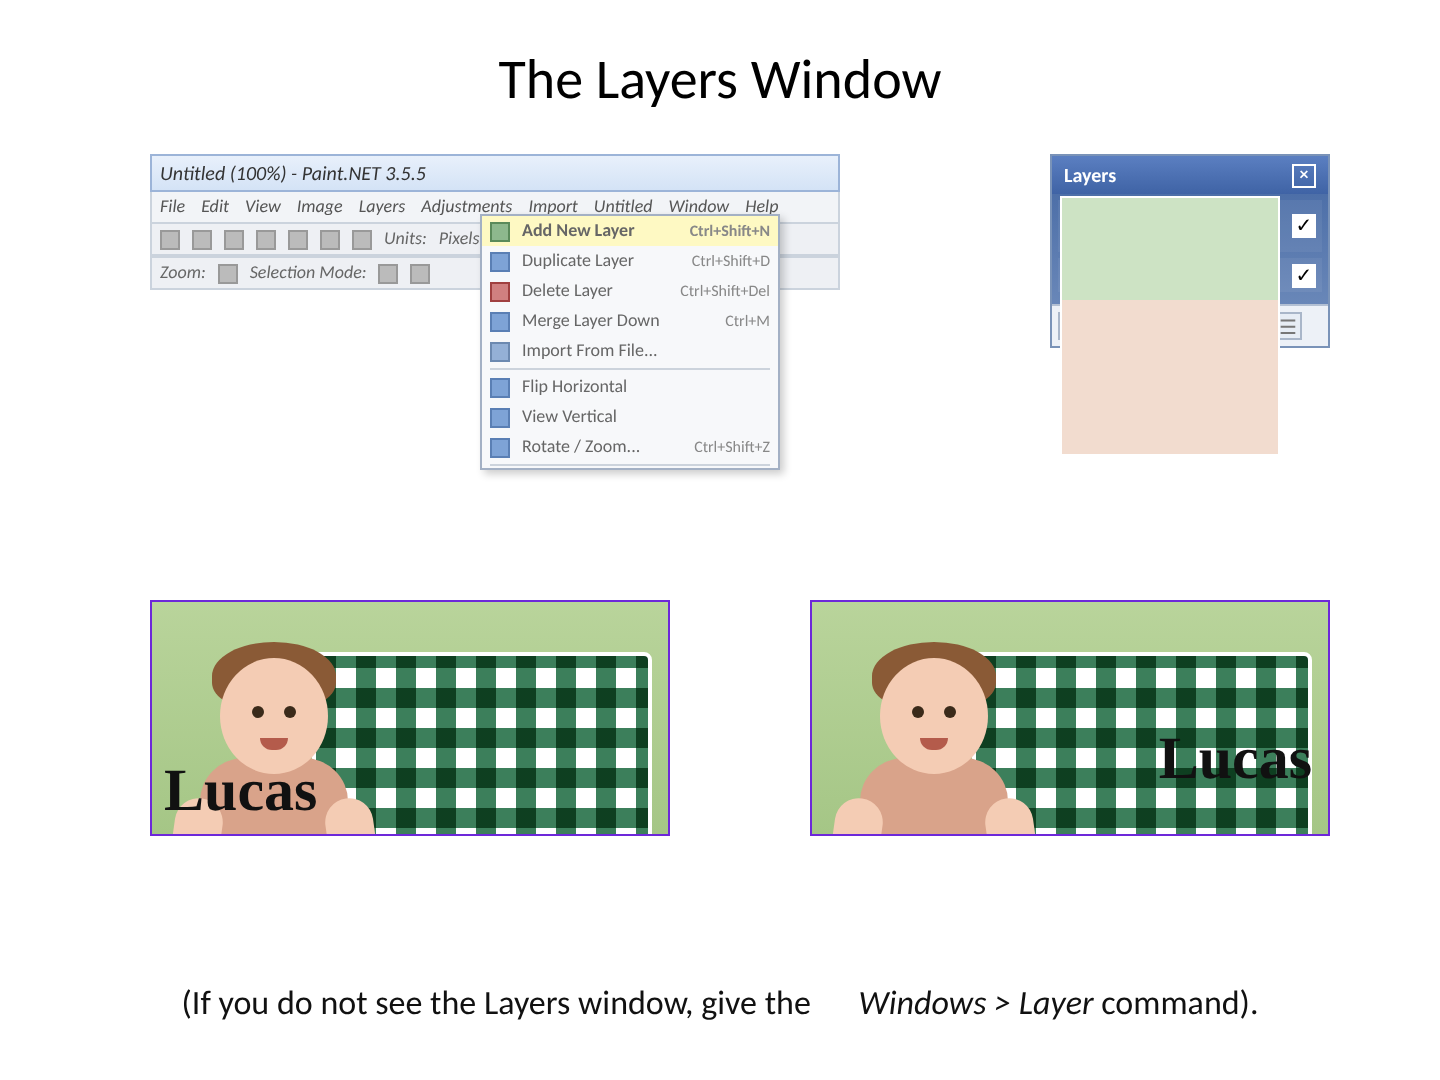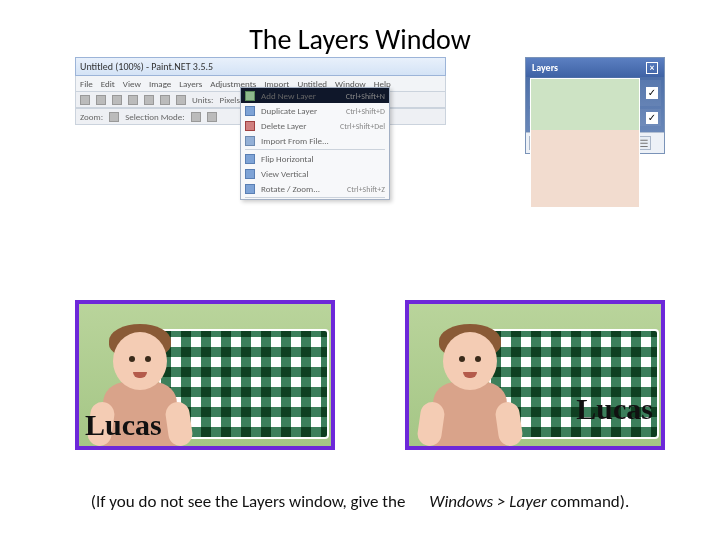--- a/index.html
+++ b/index.html
@@ -9,34 +9,36 @@
     height: 540px;
     background: #fff;
     font-family: Calibri, Arial, sans-serif;
     position: relative;
   }
   .title {
     text-align: center;
     font-size: 28px;
     font-weight: 400;
     margin-top: 22px;
+    margin-bottom: 20px;
   }
   .upper {
     position: relative;
     width: 100%;
     height: 190px;
   }
   
   .paintnet {
     position: absolute;
     left: 75px;
     top: 0;
-    width: 371px;
+    width: 345px;
     font-size: 10px;
     color: #444;
+    font-style: italic;
   }
   .pn-title {
     background: linear-gradient(#e8f0fb,#d4e3f6);
     border: 1px solid #9cb4d8;
     padding: 2px 4px;
     font-size: 10px;
     color: #333;
   }
   .pn-menu {
     background: #f2f4f7;
@@ -68,21 +70,21 @@
     border: 1px solid #a3b0c4;
     box-shadow: 2px 2px 4px rgba(0,0,0,0.2);
     font-size: 9px;
   }
   .dd-row {
     display: flex;
     align-items: center;
     padding: 2px 4px;
     gap: 6px;
   }
-  .dd-row.hl { background: #0f172a; }
+  .dd-row.hl { background: #fef9c3; font-weight: bold; }
   .dd-sep { height: 1px; background: #ccd3dc; margin: 1px 4px; }
   .dd-icon { width: 10px; height: 10px; background: #94b0d6; display:inline-block; border:1px solid #6c89b0;}
   .dd-icon.g { background: #8db88d; border-color:#5a8a5a;}
   .dd-icon.b { background: #7ea3d6; border-color:#5a7fb4;}
   .dd-label { flex: 1; color: #666; }
   .dd-short { color: #888; font-size: 8px; }
 
   
   .layers-panel {
     position: absolute;
@@ -143,24 +145,24 @@
   .photos {
     position: absolute;
     left: 75px;
     top: 300px;
     right: 55px;
     display: flex;
     gap: 70px;
   }
   .photo {
     width: 262px;
-    height: 150px;
+    height: 118px;
     position: relative;
     overflow: hidden;
-    border: 4px solid #6d28d9;
+    border: 1px solid #6d28d9;
   }
   .bg-grass { position:absolute; inset:0; background: linear-gradient(#b9d49b,#a5c686); }
   .chair {
     position:absolute; left:80px; top:25px; width:170px; height:110px;
     background:
       repeating-linear-gradient(0deg,#3c7f5b 0 10px,#fff 10px 20px),
       repeating-linear-gradient(90deg,#3c7f5b 0 10px,#fff 10px 20px);
     background-blend-mode: multiply;
     border: 2px solid #fff;
     border-radius: 4px;
@@ -247,20 +249,25 @@
       <span class="dd-icon b"></span>
       <span class="dd-label">Duplicate Layer</span>
       <span class="dd-short">Ctrl+Shift+D</span>
     </div>
     <div class="dd-row">
       <span class="dd-icon" style="background:#d08080;border-color:#a04040"></span>
       <span class="dd-label">Delete Layer</span>
       <span class="dd-short">Ctrl+Shift+Del</span>
     </div>
     <div class="dd-row">
+      <span class="dd-icon b"></span>
+      <span class="dd-label">Merge Layer Down</span>
+      <span class="dd-short">Ctrl+M</span>
+    </div>
+    <div class="dd-row">
       <span class="dd-icon"></span>
       <span class="dd-label">Import From File...</span>
     </div>
     <div class="dd-sep"></div>
     <div class="dd-row">
       <span class="dd-icon b"></span>
       <span class="dd-label">Flip Horizontal</span>
     </div>
     <div class="dd-row">
       <span class="dd-icon b"></span>

